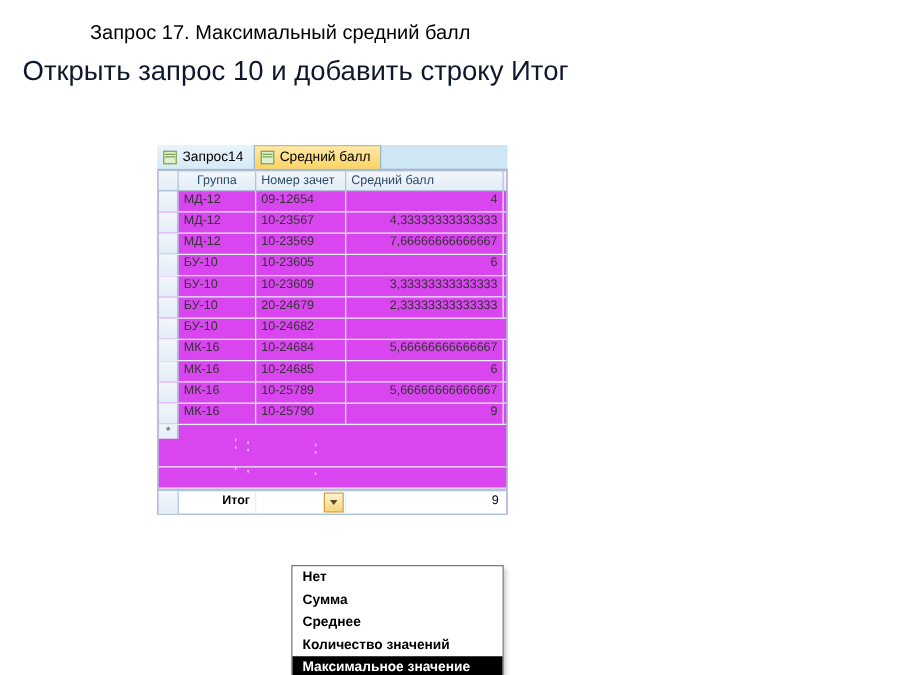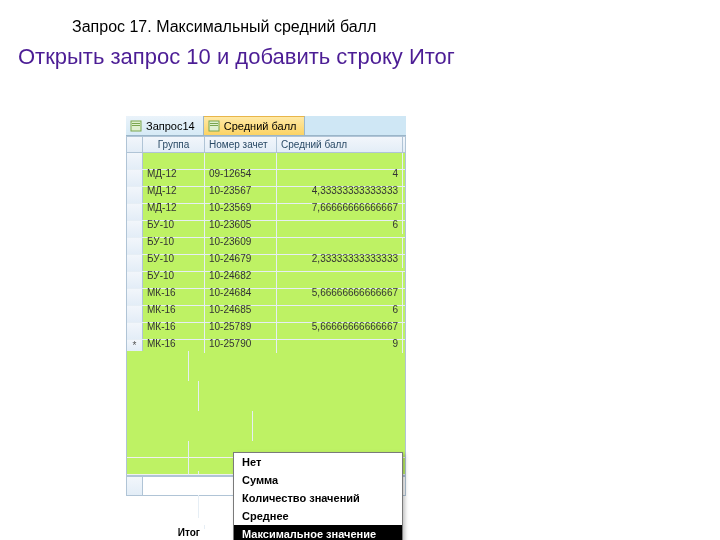--- a/index.html
+++ b/index.html
@@ -12,21 +12,21 @@
     overflow: hidden;
   }
   .heading {
     font-size: 16px;
     margin: 18px 0 8px 72px;
     color: #000;
   }
   .subheading {
     font-size: 22px;
     margin: 0 0 18px 18px;
-    color: #4c1d95;
+    color: #0f172a;
   }
   .app-window {
     position: absolute;
     left: 126px;
     top: 116px;
     width: 280px;
     font-family: "Segoe UI", Tahoma, sans-serif;
     font-size: 11px;
     border-radius: 23px;
   }
@@ -49,21 +49,21 @@
     background: linear-gradient(#ffe9a6,#fcd364);
     border-top: 1px solid #e8b64a;
   }
   .tab-icon {
     width: 12px; height: 12px;
     display: inline-flex;
     align-items: center; justify-content: center;
   }
   .grid {
     border: 1px solid #b0c4d6;
-    background: #bef264;
+    background: #d946ef;
   }
   .grid-header {
     display: flex;
     background: linear-gradient(#f2f6fb,#e3edf7);
     border-bottom: 1px solid #b0c4d6;
   }
   .row-selector-h {
     width: 16px;
     border-right: 1px solid #b0c4d6;
     background: linear-gradient(#f2f6fb,#e3edf7);
@@ -83,21 +83,21 @@
     display: flex;
     border-bottom: 1px solid #e6eef5;
     height: 17px;
   }
   .row .sel {
     width: 16px;
     background: linear-gradient(#f2f6fb,#e3edf7);
     border-right: 1px solid #b0c4d6;
   }
   .cell {
-    padding: 15px 4px;
+    padding: 1px 4px;
     border-right: 1px solid #e6eef5;
     font-size: 10px;
     color: #333;
     white-space: nowrap;
     overflow: hidden;
   }
   .c-group { width: 62px; }
   .c-num { width: 72px; }
   .c-avg { width: 126px; text-align: right; }
   .row.new .sel::before {
@@ -115,21 +115,20 @@
     align-items: stretch;
   }
   .totals-row .sel { width:16px; background:linear-gradient(#f2f6fb,#e3edf7); border-right:1px solid #b0c4d6;}
   .totals-label {
     width: 62px;
     padding: 2px 4px;
     text-align: right;
     font-weight: bold;
     font-size: 10px;
     border-right: 1px solid #e6eef5;
-    margin-top: 48px;
   }
   .totals-num {
     width: 72px;
     border-right: 1px solid #e6eef5;
     position: relative;
   }
   .totals-num .dd {
     position:absolute; right:1px; top:1px;
     width:16px; height:16px;
     background: linear-gradient(#fdf3d4,#f8d57a);
@@ -224,25 +223,26 @@
         <div class="row">
           <div class="sel"></div>
           <div class="cell c-group">БУ-10</div>
           <div class="cell c-num">10-23605</div>
           <div class="cell c-avg">6</div>
         </div>
         <div class="row">
           <div class="sel"></div>
           <div class="cell c-group">БУ-10</div>
           <div class="cell c-num">10-23609</div>
+          <div class="cell c-avg">3,33333333333333</div>
         </div>
         <div class="row">
           <div class="sel"></div>
           <div class="cell c-group">БУ-10</div>
-          <div class="cell c-num">10-24679</div>
+          <div class="cell c-num">20-24679</div>
           <div class="cell c-avg">2,33333333333333</div>
         </div>
         <div class="row">
           <div class="sel"></div>
           <div class="cell c-group">БУ-10</div>
           <div class="cell c-num">10-24682</div>
         </div>
         <div class="row">
           <div class="sel"></div>
           <div class="cell c-group">МК-16</div>
@@ -301,18 +301,18 @@
             </svg>
         </div>
       </div>
       <div class="totals-avg">9</div>
     </div>
   </div>
 
   <div class="dropdown" id="dropdown" style="left:107px; top:336px;">
       <div class="opt">Нет</div>
       <div class="opt">Сумма</div>
+      <div class="opt">Среднее</div>
       <div class="opt">Количество значений</div>
-      <div class="opt">Среднее</div>
       <div class="opt sel-opt">Максимальное значение</div>
     </div>
 
 </div>
 
 </body></html>

